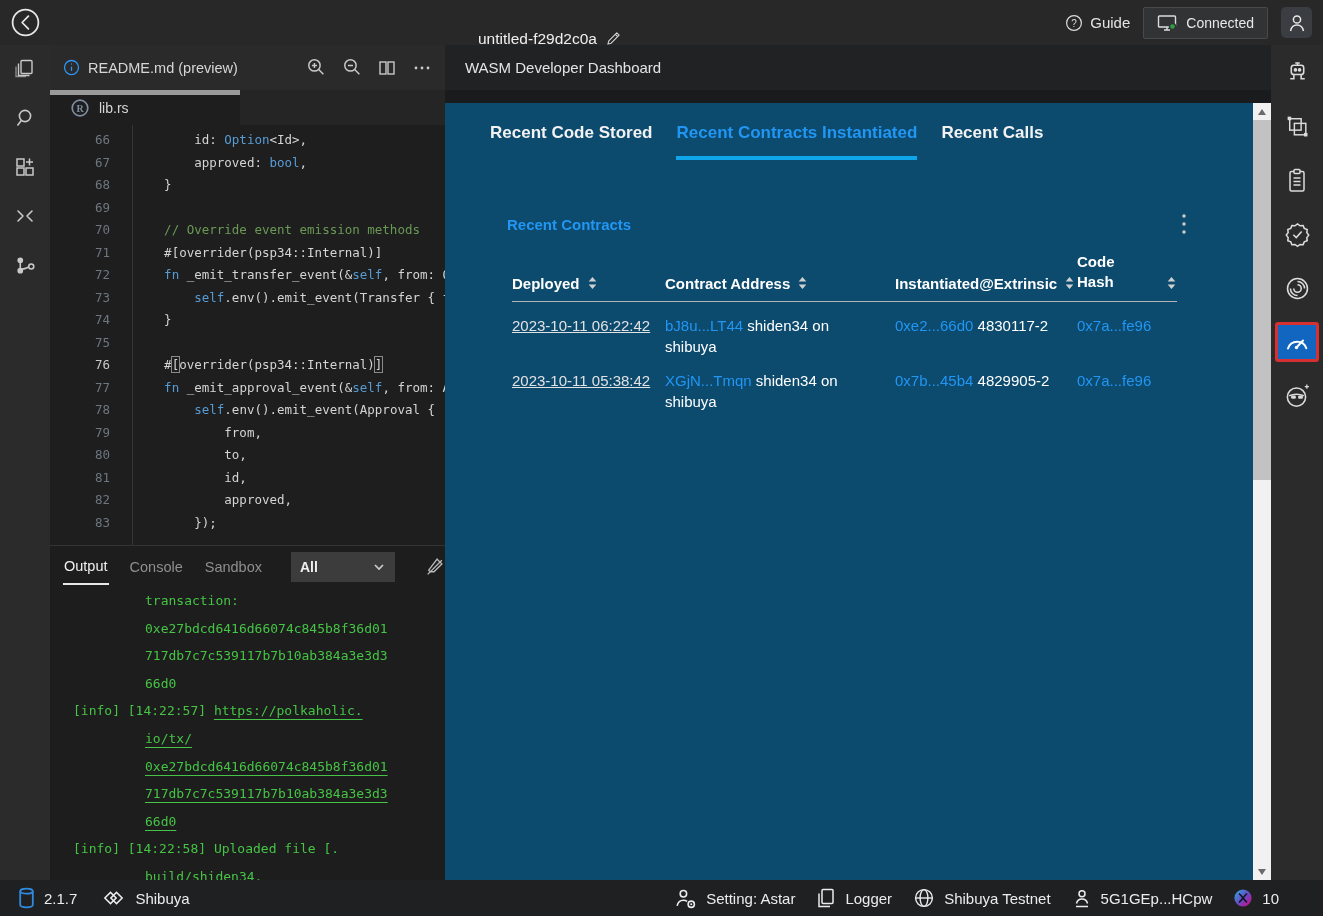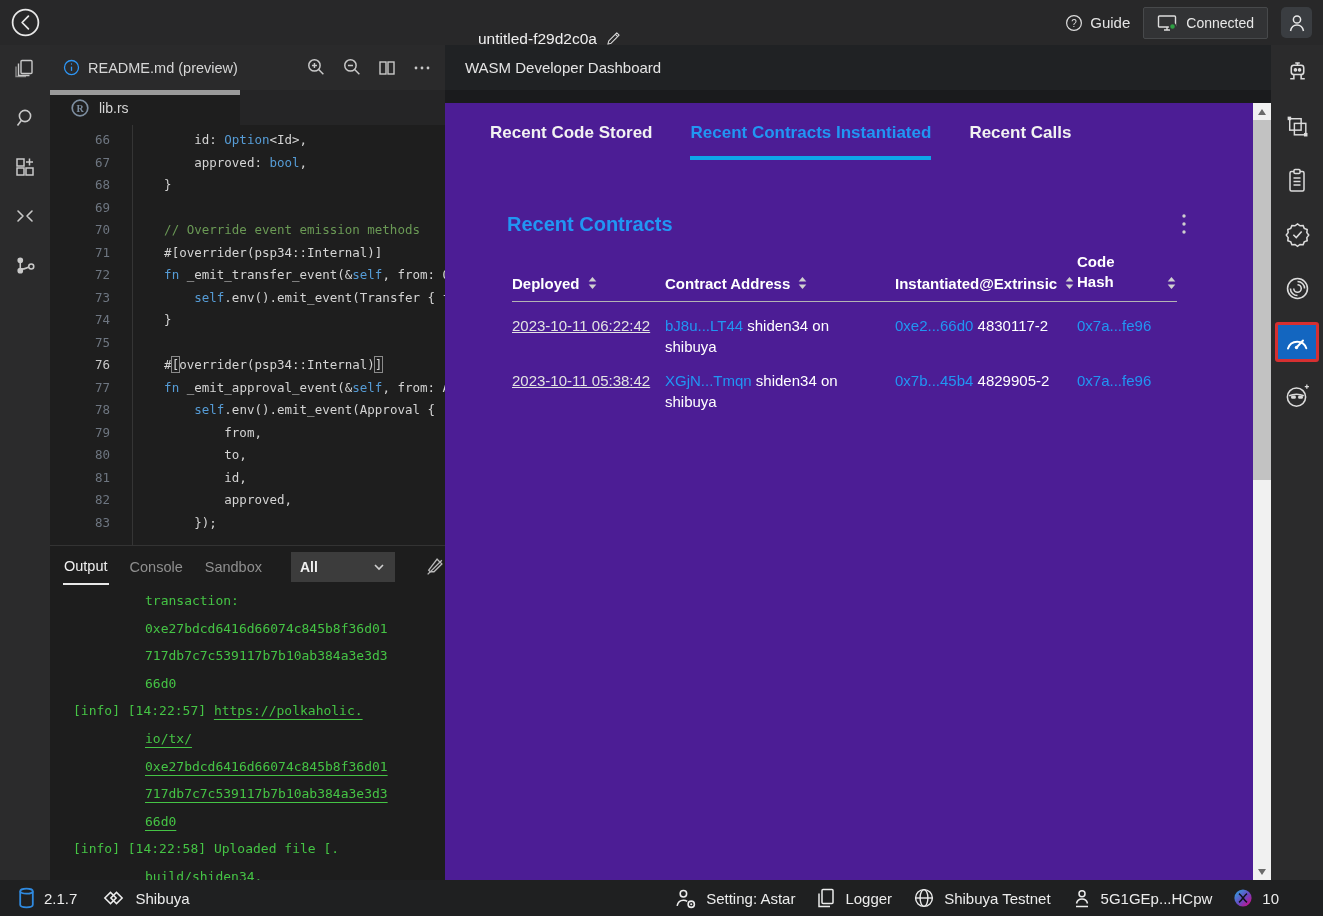--- a/index.html
+++ b/index.html
@@ -61,33 +61,33 @@
   .filter-select .chev { margin-left:auto; color:#cfcfcf; }
   .clear-btn { margin-left:9px; color:#b9b9b9; display:flex; }
   .outcontent { flex:1; overflow:hidden; font-family:"DejaVu Sans Mono", monospace; font-size:13px;
                 line-height:27.6px; color:#45c445; }
   .ol { white-space:pre; }
   .ol.head { padding-left:23px; }
   .ol.cont { padding-left:95px; }
   .ol .lnk { text-decoration:underline; text-underline-offset:4px; }
 
   
-  .dashboard { flex:1; min-width:0; display:flex; flex-direction:column; background:#4c1d95; }
+  .dashboard { flex:1; min-width:0; display:flex; flex-direction:column; background:#0c4a6e; }
   .dash-header { height:45px; flex:none; background:#202224; display:flex; align-items:center;
                  padding-left:20px; color:#e4e4e4; font-size:15px; }
   .dash-strip { height:13px; flex:none; background:#1a1b1d; }
   .dash-body { flex:1; display:flex; min-height:0; }
   .dash-content { flex:1; padding:20px 0 0 45px; position:relative; overflow:hidden; }
 
-  .dtabs { display:flex; gap:38px; }
+  .dtabs { display:flex; gap:24px; }
   .dtab { font-size:17px; font-weight:600; color:#f2f2f2; padding-bottom:13px; }
   .dtab.active { color:#2196f3; border-bottom:4px solid #0ea5e9; }
 
   .section-row { margin-top:52px; display:flex; align-items:center; }
-  .section-title { color:#2196f3; font-size:20px; font-weight:bold; margin-left:17px; }
+  .section-title { color:#2196f3; font-size:15px; font-weight:bold; margin-left:17px; }
   .kebab { margin-left:auto; margin-right:66px; color:#cfcfcf; display:flex; }
 
   .ctable { margin-top:16px; margin-left:22px; width:665px; font-size:15px; }
   .trow { display:flex; }
   .c0 { width:153px; flex:none; }
   .c1 { width:230px; flex:none; padding-right:57px; }
   .c2 { width:182px; flex:none; }
   .c3 { width:100px; flex:none; }
   .thead { align-items:flex-end; padding-bottom:9px; border-bottom:1px solid #b4b4b4;
            color:#fff; font-weight:600; }

